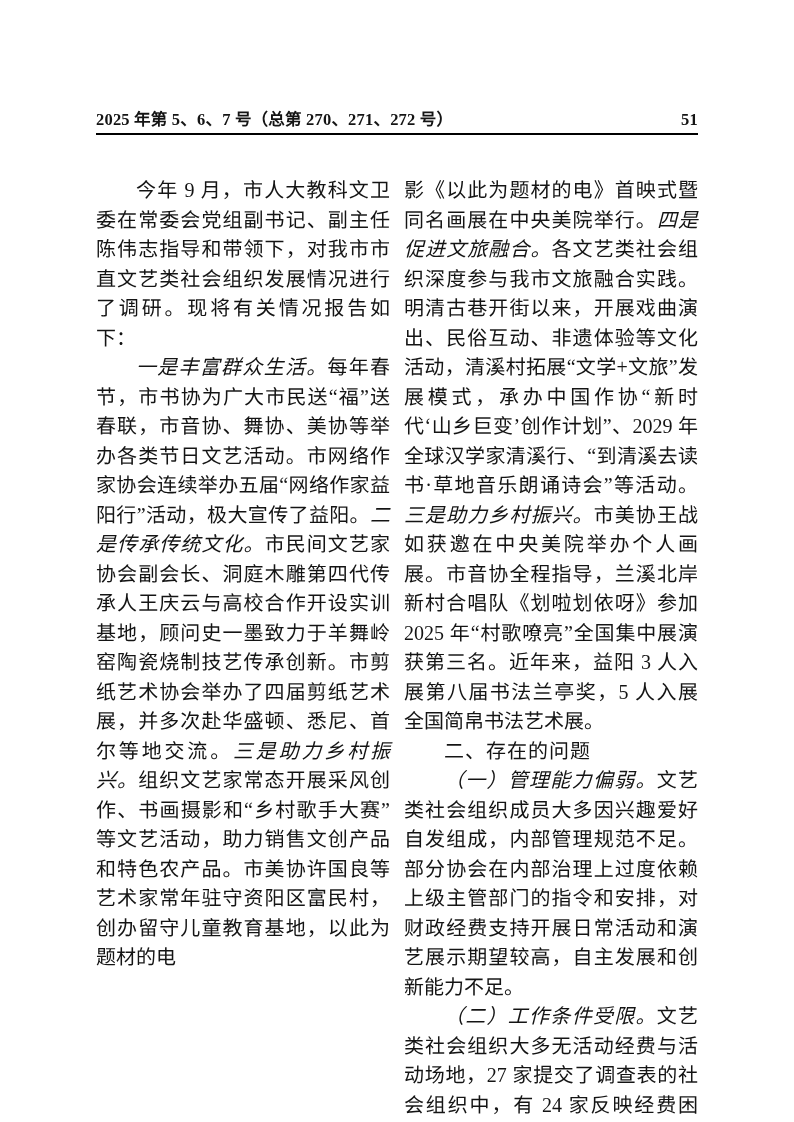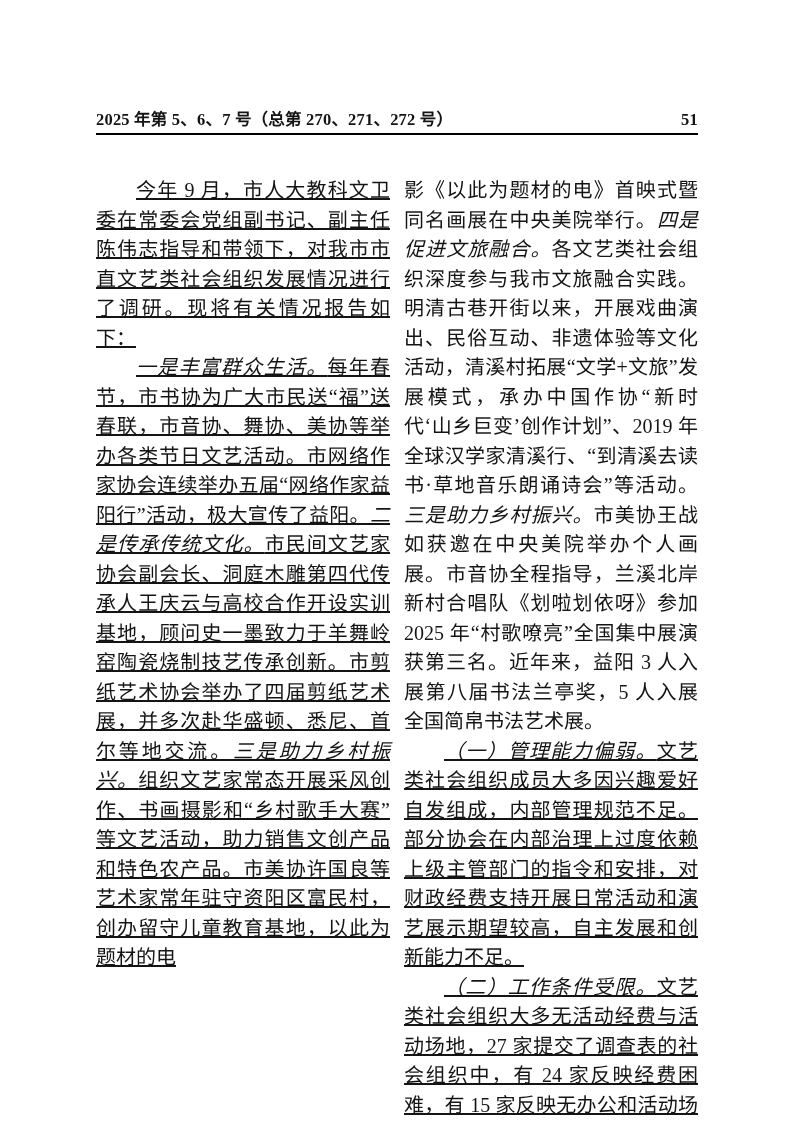--- a/index.html
+++ b/index.html
@@ -48,21 +48,20 @@
   }
   .column p,
   .column h3 {
     margin: 0;
     padding: 0;
     font-size: inherit;
     font-weight: normal;
   }
   .indent {
     text-indent: 2em;
-    text-decoration: underline;
   }
   .heading {
     font-family: "Liberation Sans", "DejaVu Sans", sans-serif;
     font-weight: bold;
     font-size: 19.5px;
     text-indent: 2em;
     letter-spacing: 1px;
   }
   .em {
     font-style: italic;
@@ -77,19 +76,20 @@
     <span>2025 年第 5、6、7 号（总第 270、271、272 号）</span>
     <span>51</span>
   </header>
 
   <main class="columns">
     <section class="column" id="col-left">
         <p class="paragraph indent"><span>今年 9 月，市人大教科文卫委在常委会党组副书记、副主任陈伟志指导和带领下，对我市市直文艺类社会组织发展情况进行了调研。现将有关情况报告如下：</span></p>
         <p class="paragraph indent"><span class="em">一是丰富群众生活。</span><span>每年春节，市书协为广大市民送“福”送春联，市音协、舞协、美协等举办各类节日文艺活动。市网络作家协会连续举办五届“网络作家益阳行”活动，极大宣传了益阳。</span><span class="em">二是传承传统文化。</span><span>市民间文艺家协会副会长、洞庭木雕第四代传承人王庆云与高校合作开设实训基地，顾问史一墨致力于羊舞岭窑陶瓷烧制技艺传承创新。市剪纸艺术协会举办了四届剪纸艺术展，并多次赴华盛顿、悉尼、首尔等地交流。</span><span class="em">三是助力乡村振兴。</span><span>组织文艺家常态开展采风创作、书画摄影和“乡村歌手大赛”等文艺活动，助力销售文创产品和特色农产品。市美协许国良等艺术家常年驻守资阳区富民村，创办留守儿童教育基地，以此为题材的电</span></p>
       </section>
     <section class="column" id="col-right">
-        <p class="paragraph"><span>影《以此为题材的电》首映式暨同名画展在中央美院举行。</span><span class="em">四是促进文旅融合。</span><span>各文艺类社会组织深度参与我市文旅融合实践。明清古巷开街以来，开展戏曲演出、民俗互动、非遗体验等文化活动，清溪村拓展“文学+文旅”发展模式，承办中国作协“新时代‘山乡巨变’创作计划”、2019 年全球汉学家清溪行、“到清溪去读书·草地音乐朗诵诗会”等活动。</span><span class="em">三是助力乡村振兴。</span><span>市美协王战如获邀在中央美院举办个人画展。市音协全程指导，兰溪北岸新村合唱队《划啦划依呀》参加 2025 年“村歌嘹亮”全国集中展演获第三名。近年来，益阳 3 人入展第八届书法兰亭奖，5 人入展全国简帛书法艺术展。</span></p>
+        <p class="paragraph"><span>影《以此为题材的电》首映式暨同名画展在中央美院举行。</span><span class="em">四是促进文旅融合。</span><span>各文艺类社会组织深度参与我市文旅融合实践。明清古巷开街以来，开展戏曲演出、民俗互动、非遗体验等文化活动，清溪村拓展“文学+文旅”发展模式，承办中国作协“新时代‘山乡巨变’创作计划”、2029 年全球汉学家清溪行、“到清溪去读书·草地音乐朗诵诗会”等活动。</span><span class="em">三是助力乡村振兴。</span><span>市美协王战如获邀在中央美院举办个人画展。市音协全程指导，兰溪北岸新村合唱队《划啦划依呀》参加 2025 年“村歌嘹亮”全国集中展演获第三名。近年来，益阳 3 人入展第八届书法兰亭奖，5 人入展全国简帛书法艺术展。</span></p>
+        <h3 class="heading indent"><span>二、存在的问题</span></h3>
         <p class="paragraph indent"><span class="em">（一）管理能力偏弱。</span><span>文艺类社会组织成员大多因兴趣爱好自发组成，内部管理规范不足。部分协会在内部治理上过度依赖上级主管部门的指令和安排，对财政经费支持开展日常活动和演艺展示期望较高，自主发展和创新能力不足。</span></p>
         <p class="paragraph indent"><span class="em">（二）工作条件受限。</span><span>文艺类社会组织大多无活动经费与活动场地，27 家提交了调查表的社会组织中，有 24 家反映经费困难，有 15 家反映无办公和活动场地。部分协会日常运转困难，大型活动更难以组织开展。</span></p>
       </section>
   </main>
 
 </div>
 
 </body></html>

